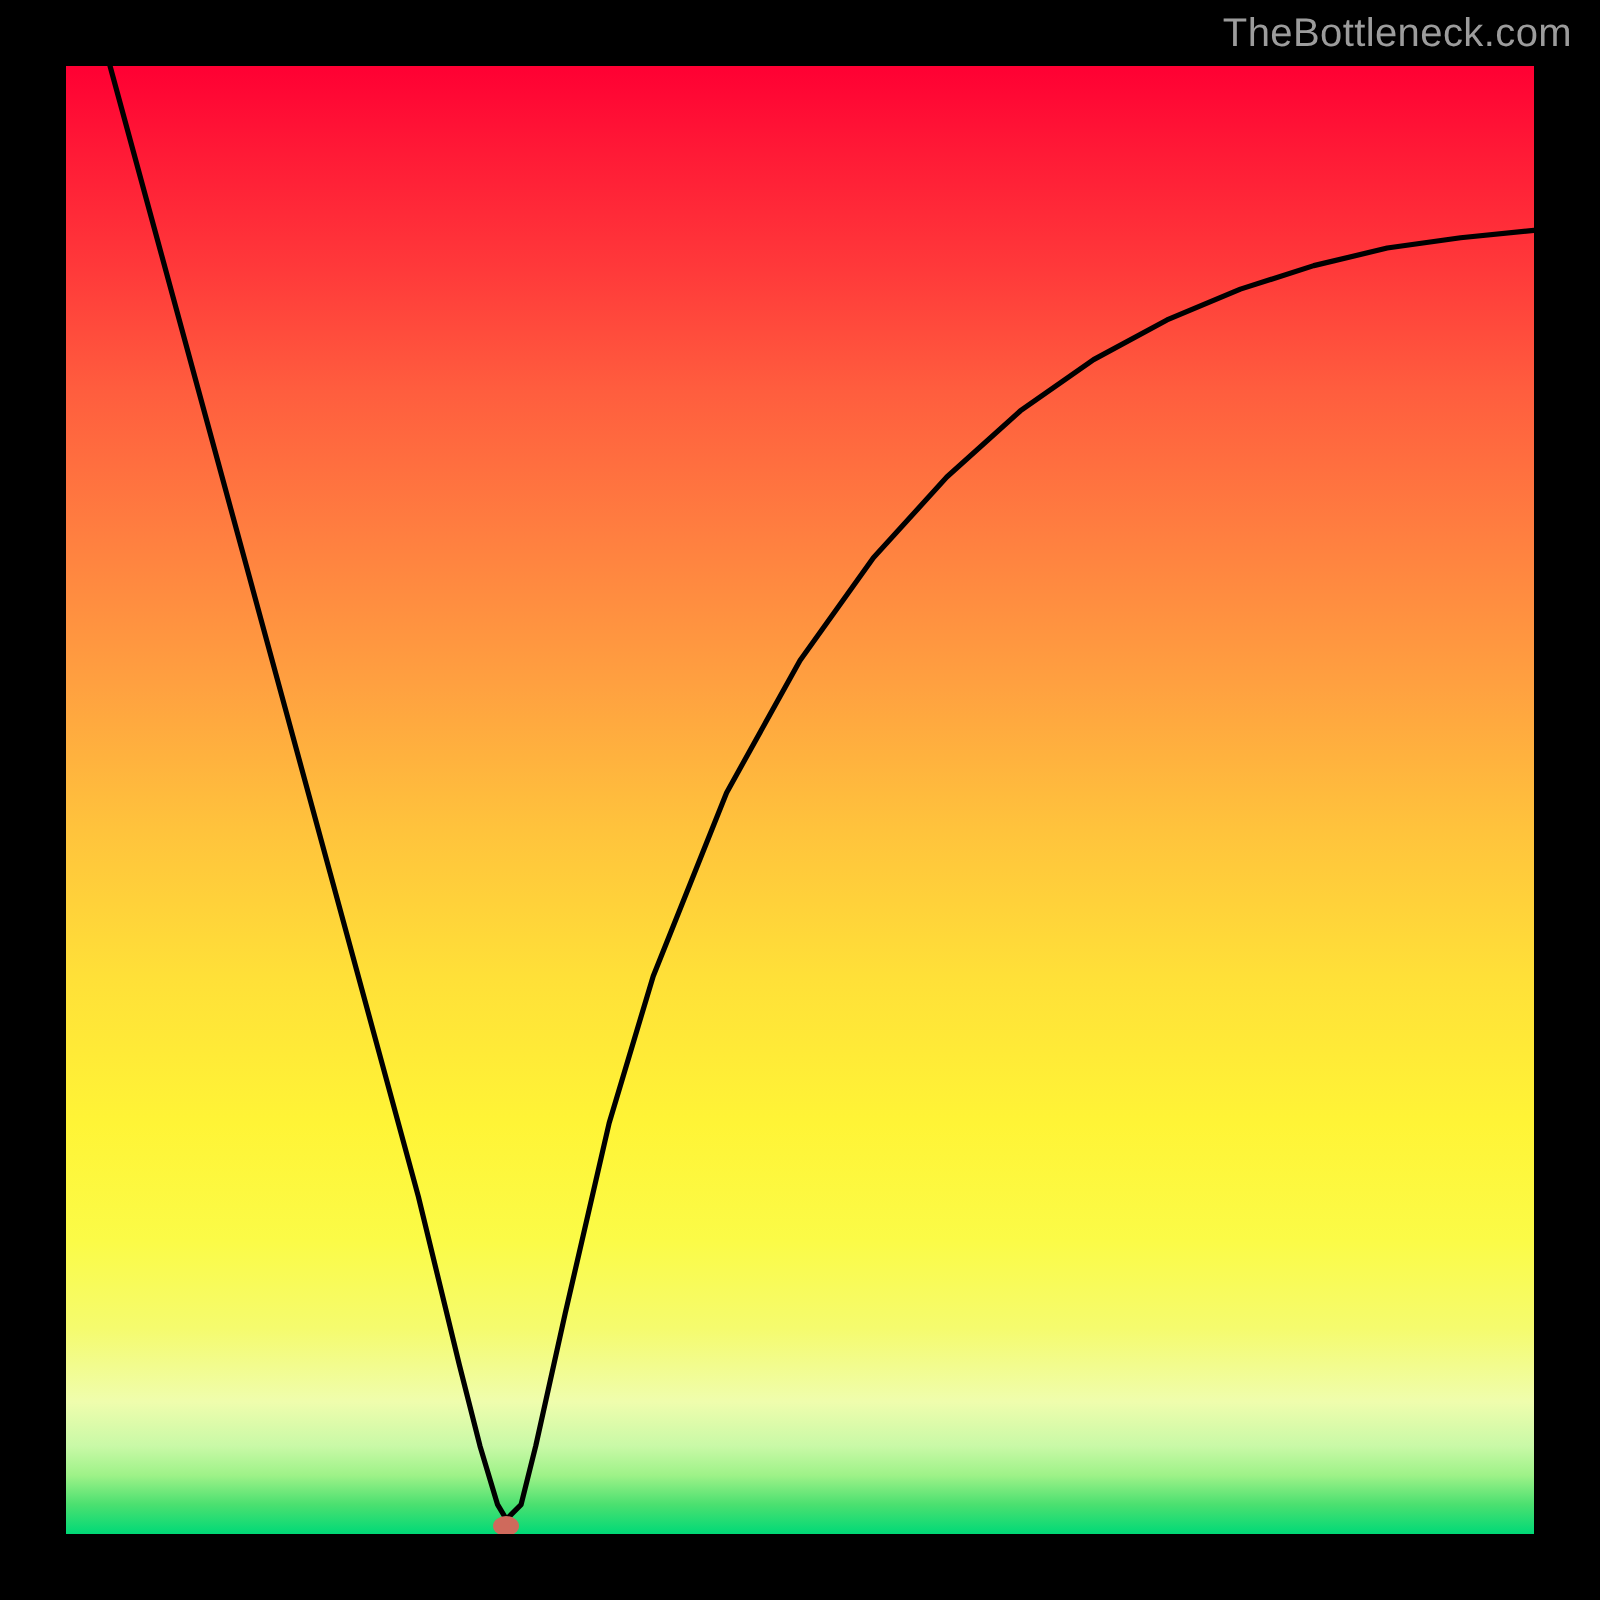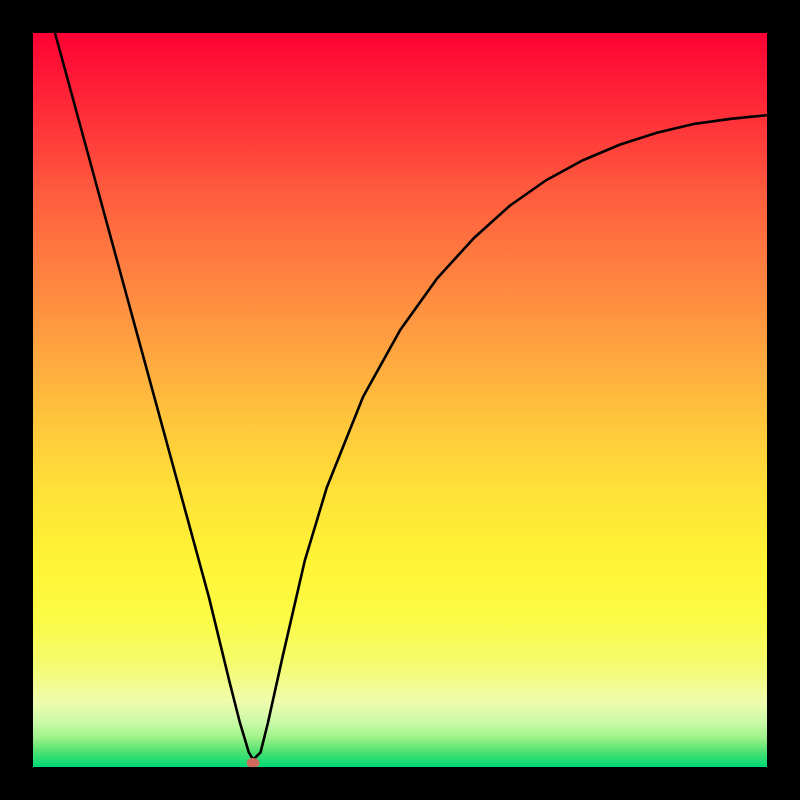--- a/index.html
+++ b/index.html
@@ -82,13 +82,14 @@
 <body>
 
 <div class="frame">
   <div class="plot-area">
     <div class="gradient"></div>
     <svg class="curve" viewBox="0 0 734 734" preserveAspectRatio="none">
       <path id="curve-path" d="M22.02 0.00 L44.04 80.74 L66.06 161.48 L88.08 242.22 L110.10 322.96 L132.12 403.70 L154.14 484.44 L176.16 565.18 L196.71 649.59 L206.99 689.96 L215.80 719.32 L220.20 726.66 L227.54 719.32 L234.88 689.96 L249.56 623.90 L271.58 528.48 L293.60 455.08 L330.30 363.33 L367.00 297.27 L403.70 245.89 L440.40 205.52 L477.10 172.49 L513.80 146.80 L550.50 126.98 L587.20 111.57 L623.90 99.82 L660.60 91.02 L697.30 85.88 L734.00 82.21" stroke="#000" stroke-width="2.6" fill="none" stroke-linejoin="round" stroke-linecap="round"></path>
     </svg>
     <div id="marker" class="marker" style="left: 220.2px; top: 730.33px;"></div>
   </div>
+  <div class="watermark">TheBottleneck.com</div>
 </div>
 
 </body></html>

